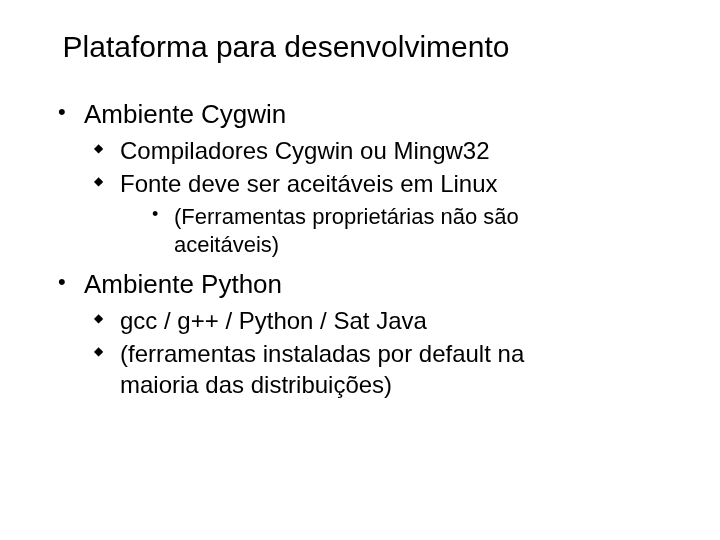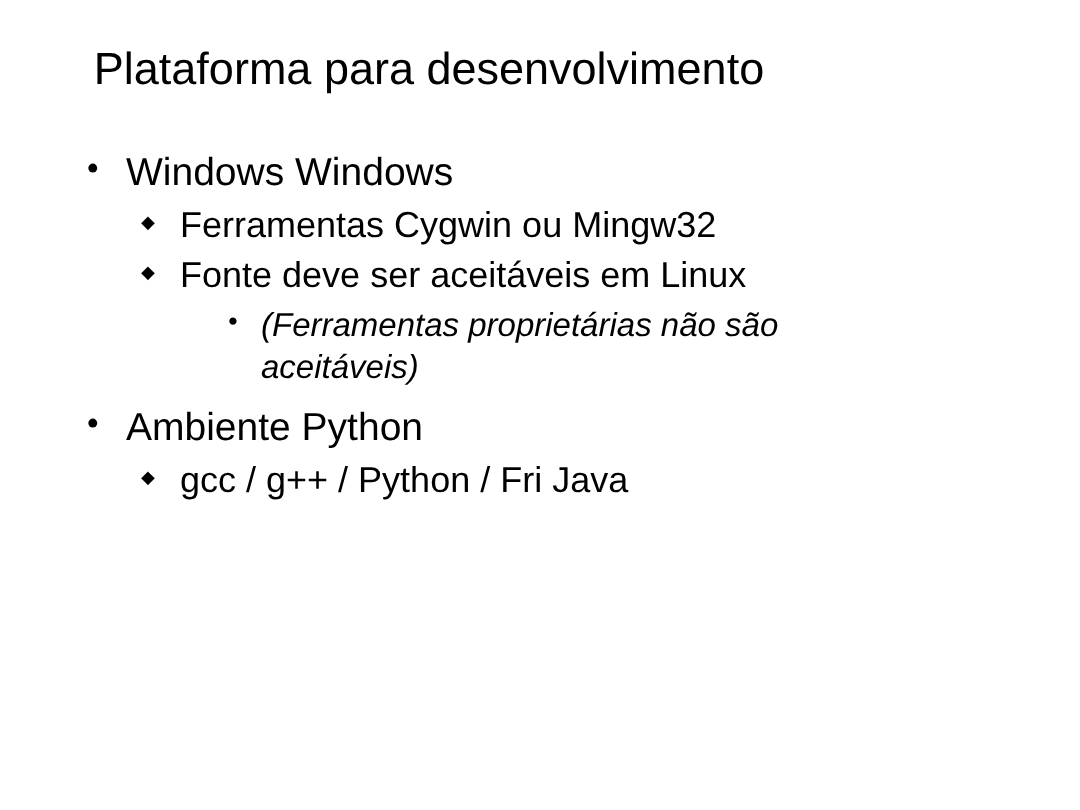--- a/index.html
+++ b/index.html
@@ -59,21 +59,20 @@
     content: "◆";
     position: absolute;
     left: 10px;
     top: 6px;
     font-size: 12px;
   }
   ul.level3 {
     list-style: none;
     padding: 0;
     margin: 4px 0 8px 0;
-    font-style: italic;
   }
   ul.level3 > li {
     font-size: 22px;
     position: relative;
     padding-left: 54px;
     line-height: 1.3;
     margin-bottom: 2px;
   }
   ul.level3 > li::before {
     content: "•";
@@ -85,40 +84,43 @@
 </style>
 </head>
 <body>
 
 <div class="slide">
   <h1 class="title">Plataforma para desenvolvimento</h1>
 
   <ul class="level1">
 
     <li>
-      <span>Windows Windows</span>
+      <span>Ambiente Cygwin</span>
       <ul class="level2">
         <li>
-          <span>Ferramentas Cygwin ou Mingw32</span>
+          <span>Compiladores Cygwin ou Mingw32</span>
         </li>
         <li>
           <span>Fonte deve ser aceitáveis em Linux</span>
           <ul class="level3">
             <li>
               <span>(Ferramentas proprietárias não são aceitáveis)</span>
             </li>
           </ul>
         </li>
       </ul>
     </li>
 
     <li>
       <span>Ambiente Python</span>
       <ul class="level2">
         <li>
-          <span>gcc / g++ / Python / Fri Java</span>
+          <span>gcc / g++ / Python / Sat Java</span>
+        </li>
+        <li>
+          <span>(ferramentas instaladas por default na maioria das distribuições)</span>
         </li>
       </ul>
     </li>
 
 
   </ul>
 </div>
 
 </body></html>

